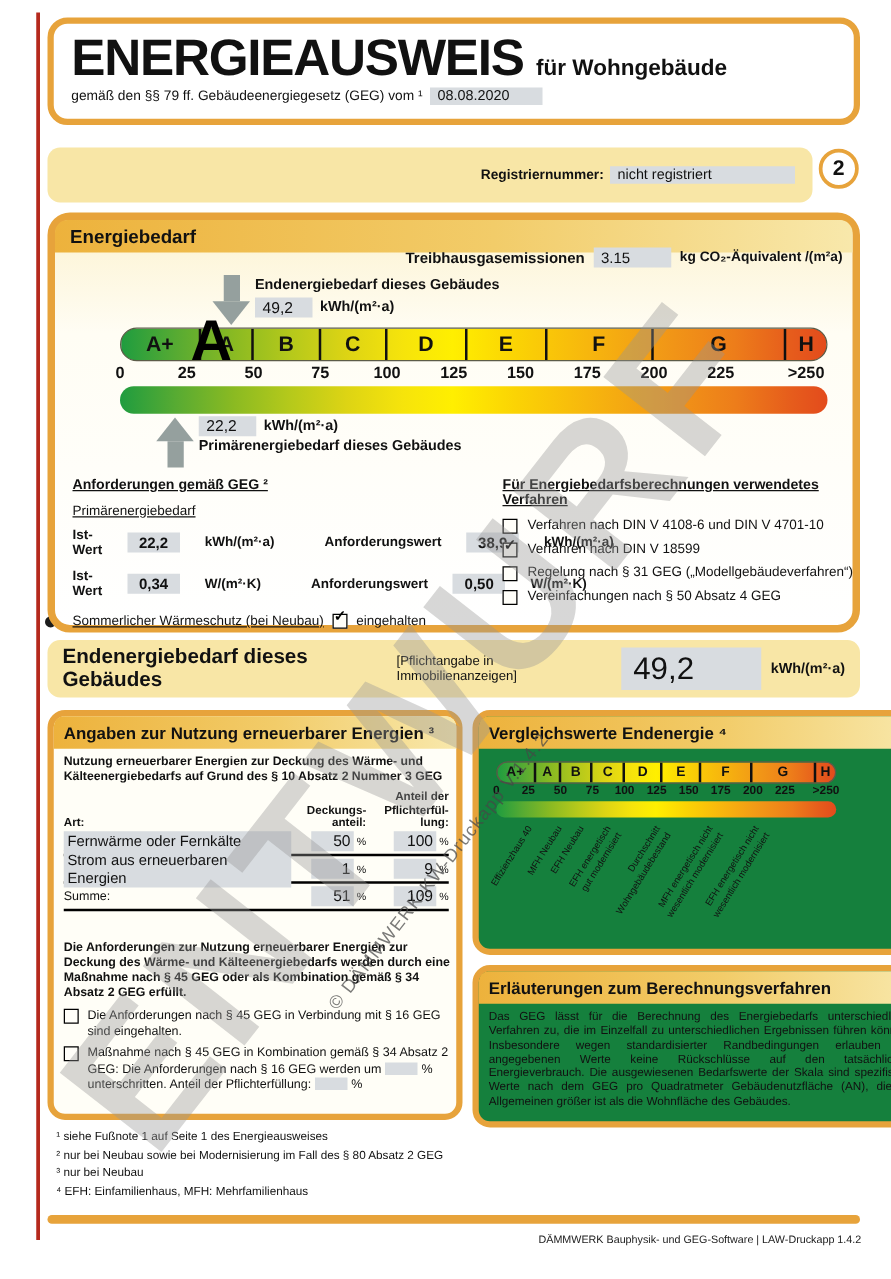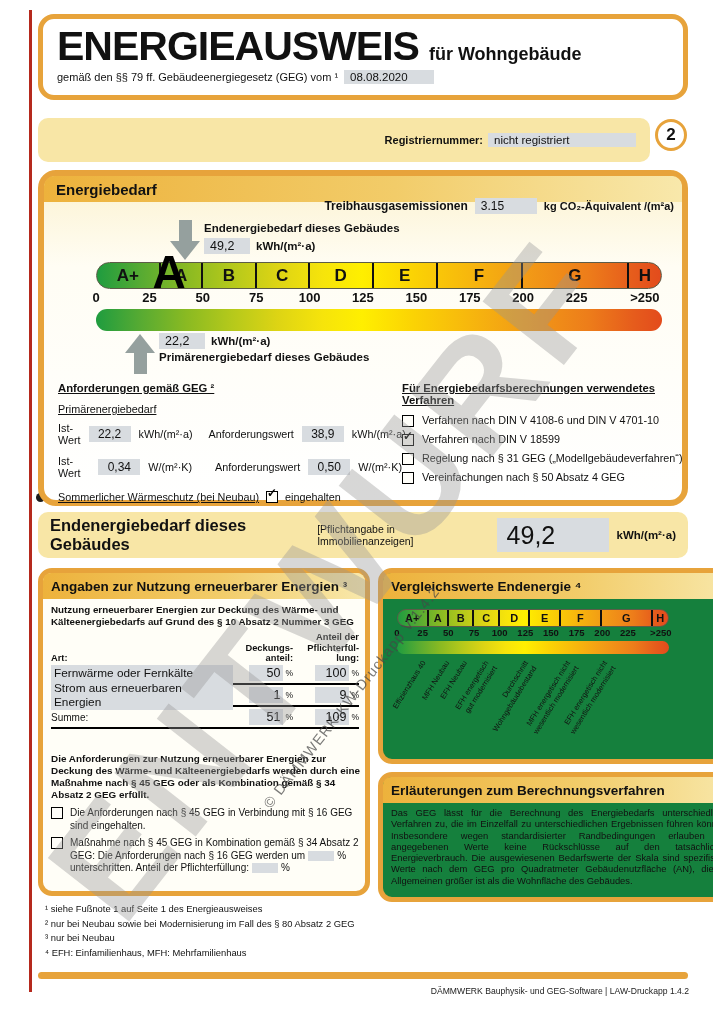--- a/index.html
+++ b/index.html
@@ -61,21 +61,21 @@
   .ticks{position:relative;height:17px;font-weight:bold;font-size:13px;}
   .ticks span{position:absolute;top:1px;transform:translateX(-50%);white-space:nowrap;}
   .gradbar{height:22px;border-radius:11px;margin-top:3px;}
   #rating-letter{position:absolute;top:-13px;transform:translateX(-55%);font-size:46px;font-weight:bold;line-height:1;z-index:3;color:#000;}
   .prim-valrow{position:absolute;left:115px;top:157px;display:flex;align-items:center;gap:6px;}
   .prim-label{position:absolute;left:115px;top:175px;font-size:11.5px;font-weight:bold;}
   
   .anf-col{position:absolute;left:14px;top:206px;width:344px;font-size:10.8px;}
   .a-title{font-size:11.3px;margin-bottom:9px;}
   .a-sub{margin-bottom:7px;}
-  .a-row{display:flex;align-items:center;gap:8px;margin-bottom:9px;}
+  .a-row{display:flex;align-items:center;gap:20px;margin-bottom:9px;font-weight:bold;}
   .a-row .valbox{font-size:12px;min-width:42px;text-align:center;}
   .a-gap{width:8px;}
   .a-summer{display:flex;align-items:center;gap:7px;margin-top:3px;}
   sub{font-size:8px;}
   .vf-col{position:absolute;left:358px;top:206px;width:282px;font-size:10.8px;}
   .vf-title{font-size:11.3px;margin-bottom:8px;}
   .vf-item{display:flex;gap:8px;margin-bottom:6px;align-items:flex-start;}
   .vf-item .cb{margin-top:1px;}
   
   .endbar{position:absolute;left:38px;top:512px;width:650px;height:46px;background:#f8e6a6;border-radius:10px;

